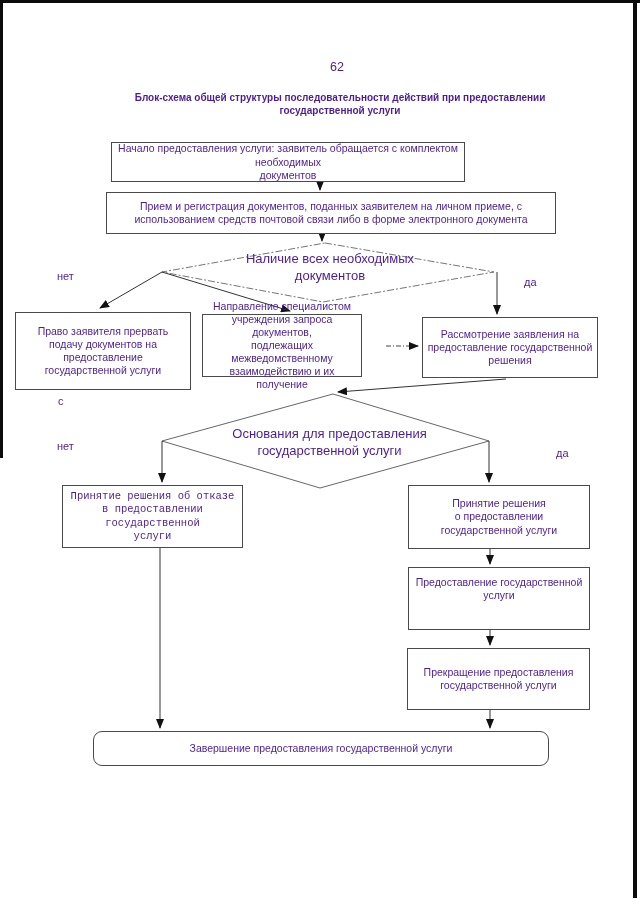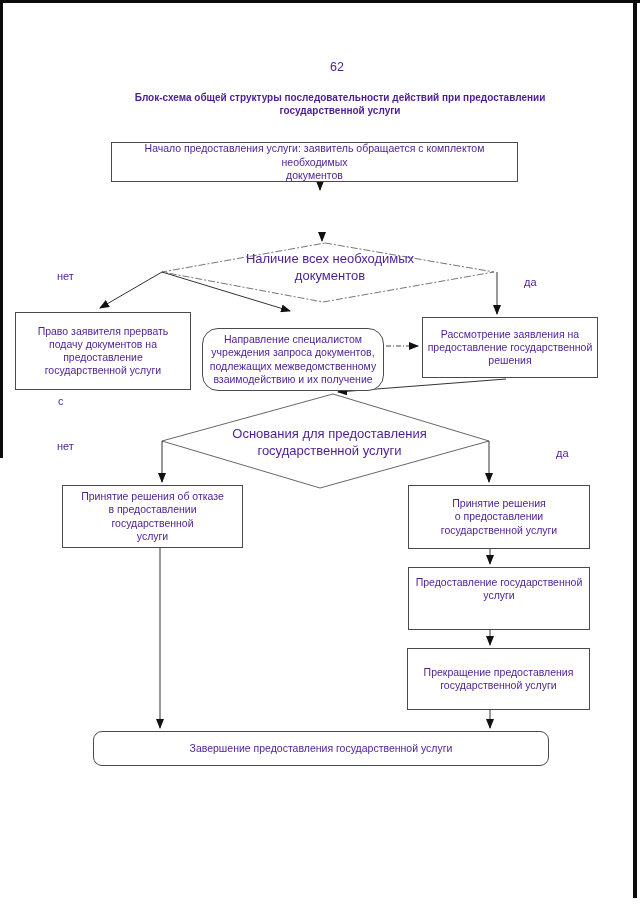--- a/index.html
+++ b/index.html
@@ -86,34 +86,36 @@
     <line x1="506" y1="379" x2="338" y2="392" stroke="#333" stroke-width="1" marker-end="url(#arrow)"></line>
     <polygon points="333,394 489,441 320,488 162,441" fill="none" stroke="#555" stroke-width="0.9"></polygon>
     <line x1="162" y1="441" x2="162" y2="482" stroke="#333" stroke-width="1" marker-end="url(#arrow)"></line>
     <line x1="489" y1="441" x2="489" y2="482" stroke="#333" stroke-width="1" marker-end="url(#arrow)"></line>
     <line x1="490" y1="549" x2="490" y2="564" stroke="#333" stroke-width="1" marker-end="url(#arrow)"></line>
     <line x1="490" y1="630" x2="490" y2="645" stroke="#333" stroke-width="1" marker-end="url(#arrow)"></line>
     <line x1="490" y1="710" x2="490" y2="728" stroke="#333" stroke-width="1" marker-end="url(#arrow)"></line>
     <line x1="160" y1="548" x2="160" y2="728" stroke="#333" stroke-width="1" marker-end="url(#arrow)"></line>
   </svg>
 
-  <div class="node" style="left:111px; top:142px; width:407px; height:40px;">Начало предоставления услуги: заявитель обращается с комплектом необходимых
+  <div class="node" style="left:111px; top:142px; width:354px; height:40px;">Начало предоставления услуги: заявитель обращается с комплектом необходимых
 документов</div>
+  <div class="node" style="left:106px; top:192px; width:450px; height:42px;">Прием и регистрация документов, поданных заявителем на личном приеме, с
+использованием средств почтовой связи либо в форме электронного документа</div>
   <div class="node" style="left:15px; top:312px; width:176px; height:78px;">Право заявителя прервать
 подачу документов на
 предоставление
 государственной услуги</div>
-  <div class="node" style="left:202px; top:328px; width:182px; height:63px;border-radius:16px;">Направление специалистом
+  <div class="node" style="left:202px; top:314px; width:160px; height:63px;">Направление специалистом
 учреждения запроса документов,
 подлежащих межведомственному
 взаимодействию и их получение</div>
   <div class="node" style="left:422px; top:317px; width:176px; height:61px;">Рассмотрение заявления на
 предоставление государственной
 решения</div>
-  <div class="node" style="left:62px; top:485px; width:181px; height:63px;">Принятие решения об отказе
+  <div class="node" style="left:62px; top:485px; width:181px; height:63px;font-family:Liberation Mono, monospace;">Принятие решения об отказе
 в предоставлении
 государственной
 услуги</div>
   <div class="node" style="left:408px; top:485px; width:182px; height:64px;">Принятие решения
 о предоставлении
 государственной услуги</div>
   <div class="node top-align" style="left:408px; top:567px; width:182px; height:63px;">Предоставление государственной
 услуги</div>
   <div class="node" style="left:407px; top:648px; width:183px; height:62px;">Прекращение предоставления
 государственной услуги</div>

